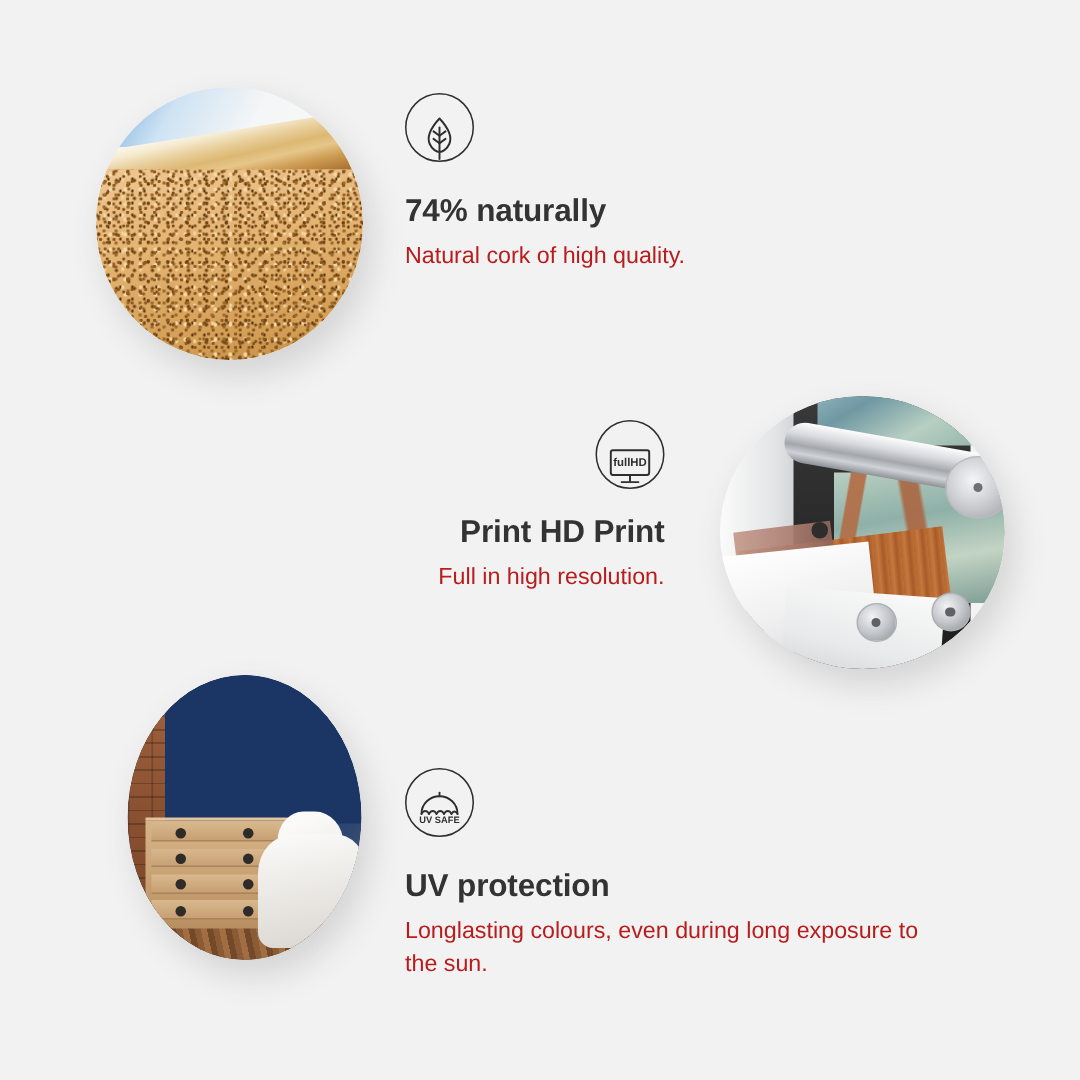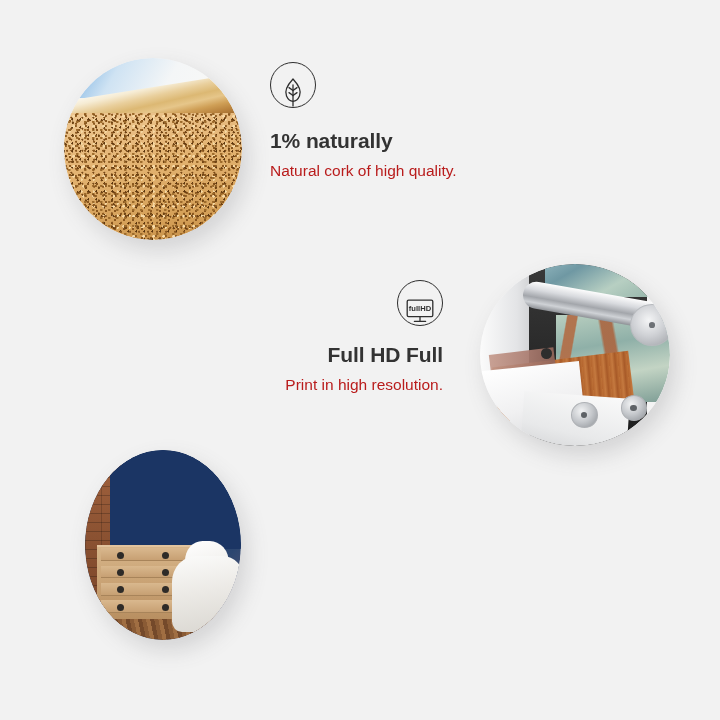--- a/index.html
+++ b/index.html
@@ -226,21 +226,21 @@
       <svg width="28" height="30" viewBox="0 0 28 30" fill="none" stroke="#2e2e2e" stroke-width="1.3" stroke-linecap="round" stroke-linejoin="round">
         <path d="M14 2 C20.5 9 22.5 14.5 20.5 19 C18.8 22.8 15.8 24.3 14 24.3
                  C12.2 24.3 9.2 22.8 7.5 19 C5.5 14.5 7.5 9 14 2 Z"></path>
         <path d="M14 8 L14 29"></path>
         <path d="M14 13.5 L10 10.6"></path>
         <path d="M14 13.5 L18 10.6"></path>
         <path d="M14 18.5 L10 15.6"></path>
         <path d="M14 18.5 L18 15.6"></path>
       </svg>
     </div>
-    <h3>1% naturally</h3>
+    <h3>74% naturally</h3>
     <p>Natural cork of high quality.</p>
   </div>
 
   <div class="photo-disc" id="disc-print">
     <div class="photo-inner">
       <div class="pr-wall"></div>
       <div class="pr-left-panel"></div>
       <div class="pr-dark-panel"></div>
       <div class="pr-print-top"></div>
       <div class="pr-print-img"></div>
@@ -258,22 +258,22 @@
 
   <div class="feature" id="feature-fullhd">
     <div class="icon-badge">
       <svg width="32" height="28" viewBox="0 0 32 28" fill="none" stroke="#2e2e2e" stroke-width="1.3" stroke-linecap="round" stroke-linejoin="round">
         <rect x="3.2" y="3.2" width="25.6" height="16.4" rx="1.4"></rect>
         <path d="M16 19.6 L16 23.6"></path>
         <path d="M10.4 24.4 L21.6 24.4"></path>
         <text x="16" y="13.6" font-family="Liberation Sans, sans-serif" font-size="7.6" font-weight="bold" fill="#2e2e2e" stroke="none" text-anchor="middle">fullHD</text>
       </svg>
     </div>
-    <h3>Full HD Full</h3>
-    <p>Print in high resolution.</p>
+    <h3>Print HD Print</h3>
+    <p>Full in high resolution.</p>
   </div>
 
   <div class="photo-disc" id="disc-room">
     <div class="photo-inner">
       <div class="rm-map-fallback"></div>
       <div class="rm-brick"></div>
       <div class="rm-map"></div>
       <div class="rm-floor"></div>
       <div class="rm-dresser">
         <div class="rm-drawer" style="top:2%">
@@ -291,14 +291,30 @@
         <div class="rm-drawer" style="top:74%">
           <span class="dot" style="left:18%"></span>
             <span class="dot" style="left:68%"></span>
         </div>
       </div>
       <div class="rm-pillow"></div>
       <div class="rm-chair"></div>
     </div>
   </div>
 
+  <div class="feature" id="feature-uv">
+    <div class="icon-badge">
+      <svg width="32" height="30" viewBox="0 0 32 30" fill="none" stroke="#2e2e2e" stroke-width="1.25" stroke-linecap="round" stroke-linejoin="round">
+        <path d="M4 15.6 C4 8.9 9.4 3.8 16 3.8 C22.6 3.8 28 8.9 28 15.6"></path>
+        <path d="M4 15.6 C5.4 13.0 7.6 13.0 9.0 15.6"></path>
+        <path d="M9.0 15.6 C10.4 13.0 12.6 13.0 14.0 15.6"></path>
+        <path d="M14.0 15.6 C15.4 13.0 17.6 13.0 19.0 15.6"></path>
+        <path d="M19.0 15.6 C20.4 13.0 22.6 13.0 24.0 15.6"></path>
+        <path d="M24.0 15.6 C25.0 13.6 26.8 13.4 28 15.6"></path>
+        <path d="M16 3.8 L16 1.4"></path>
+        <text x="16" y="21.8" font-family="Liberation Sans, sans-serif" font-size="6.2" font-weight="bold" fill="#2e2e2e" stroke="none" text-anchor="middle">UV SAFE</text>
+      </svg>
+    </div>
+    <h3>UV protection</h3>
+    <p>Longlasting colours, even during long exposure to the sun.</p>
+  </div>
 
 </div>
 
 </body></html>

